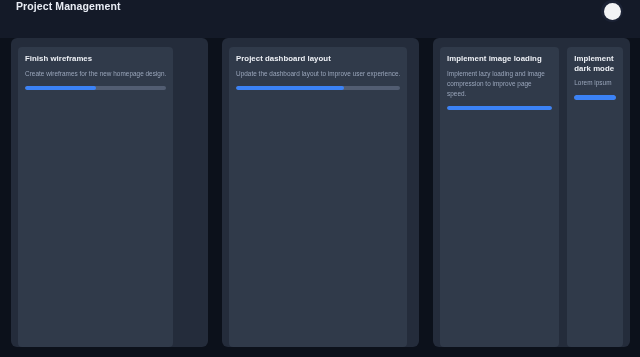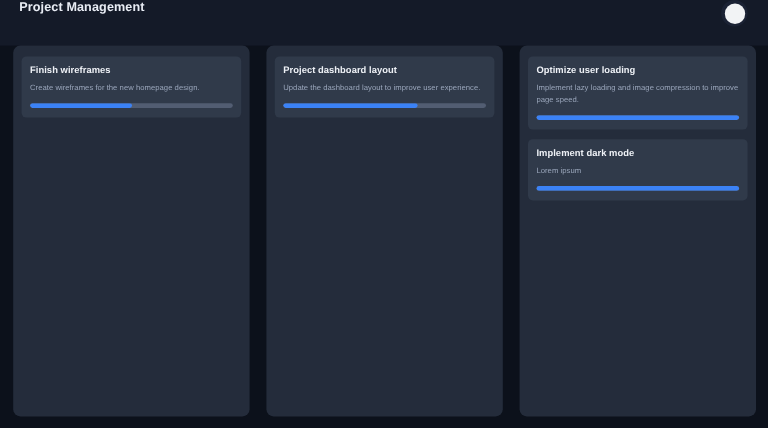--- a/index.html
+++ b/index.html
@@ -74,21 +74,20 @@
   }
 
   .column {
     width: 197px;
     flex: 0 0 197px;
     height: 309px;
     background: #242c3b;
     border-radius: 6px;
     padding: 9px 7px 0 7px;
     display: flex;
-    flex-direction: column;
     gap: 8px;
   }
 
   .card {
     background: #303a4a;
     border-radius: 4px;
     padding: 7px 7px 8px 7px;
   }
 
   .card-title {
@@ -148,21 +147,21 @@
         <div class="card">
           <div class="card-title">Project dashboard layout</div>
           <div class="card-desc">Update the dashboard layout to improve user experience.</div>
           <div class="progress-track">
             <div class="progress-fill" style="width: 66%; background: rgb(59, 130, 246);"></div>
           </div>
         </div>
       </div>
       <div class="column">
         <div class="card">
-          <div class="card-title">Optimize user loading</div>
+          <div class="card-title">Implement image loading</div>
           <div class="card-desc">Implement lazy loading and image compression to improve page speed.</div>
           <div class="progress-track">
             <div class="progress-fill" style="width: 100%; background: rgb(59, 130, 246);"></div>
           </div>
         </div>
         <div class="card">
           <div class="card-title">Implement dark mode</div>
           <div class="card-desc">Lorem ipsum</div>
           <div class="progress-track">
             <div class="progress-fill" style="width: 100%; background: rgb(59, 130, 246);"></div>

